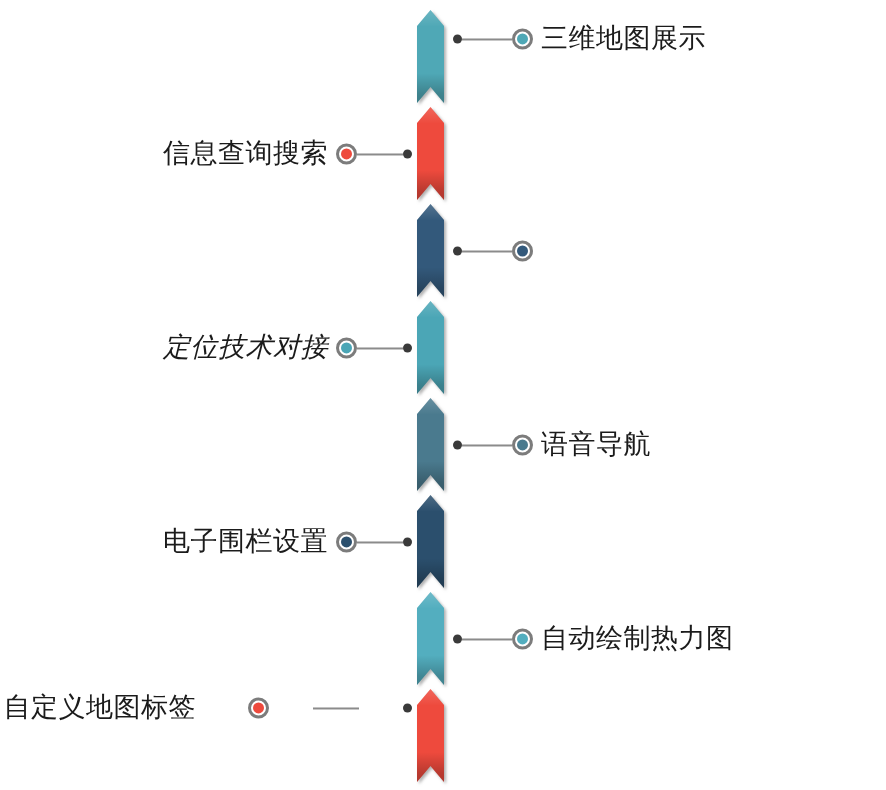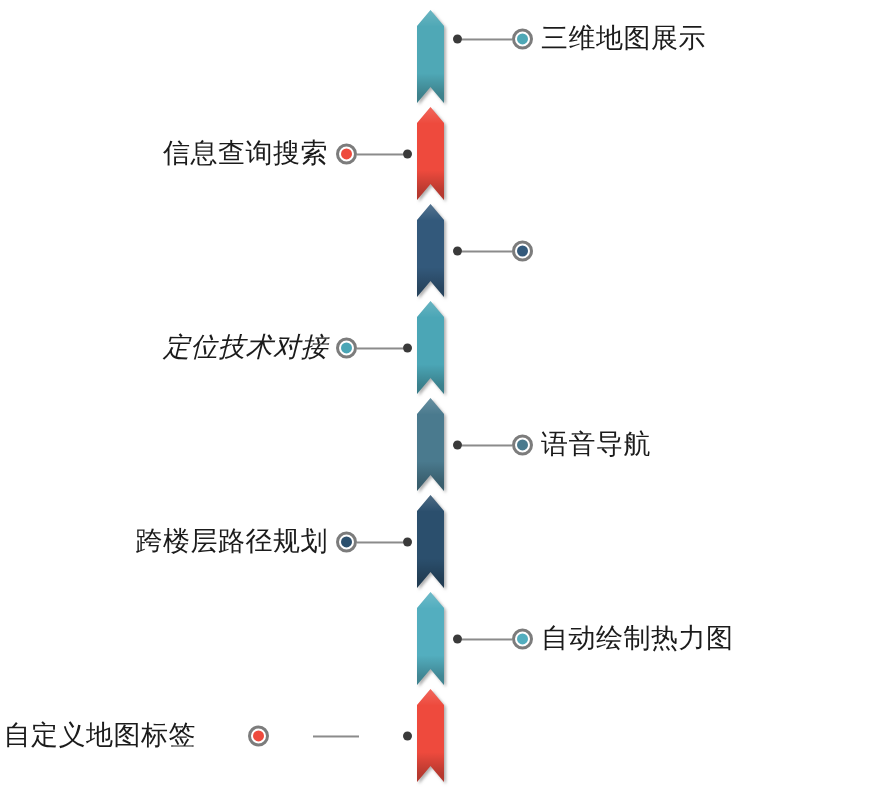--- a/index.html
+++ b/index.html
@@ -154,41 +154,41 @@
     <div class="chevron-wrap" style="top: 495px;">
       <div class="chevron" style="background-color: rgb(43, 79, 109);"></div>
     </div>
 
     <div class="row left" style="top: 542px;">
       <span class="dot"></span>
       <span class="line"></span>
       <span class="ring">
         <span class="ring-fill" style="background-color: rgb(43, 79, 109);"></span>
       </span>
-      <span class="label">跨楼层路径规划</span>
+      <span class="label">电子围栏设置</span>
     </div>
 
     <div class="chevron-wrap" style="top: 592px;">
       <div class="chevron" style="background-color: rgb(83, 174, 191);"></div>
     </div>
 
     <div class="row right" style="top: 639px;">
       <span class="dot"></span>
       <span class="line"></span>
       <span class="ring">
         <span class="ring-fill" style="background-color: rgb(83, 174, 191);"></span>
       </span>
       <span class="label">自动绘制热力图</span>
     </div>
 
     <div class="chevron-wrap" style="top: 689px;">
       <div class="chevron" style="background-color: rgb(238, 74, 61);"></div>
     </div>
 
-    <div class="row left" style="top: 736px; gap: 44px;">
+    <div class="row left" style="top: 708px; gap: 44px;">
       <span class="dot"></span>
       <span class="line"></span>
       <span class="ring">
         <span class="ring-fill" style="background-color: rgb(238, 74, 61);"></span>
       </span>
       <span class="label">自定义地图标签</span>
     </div>
   </div>
 
 </body></html>

